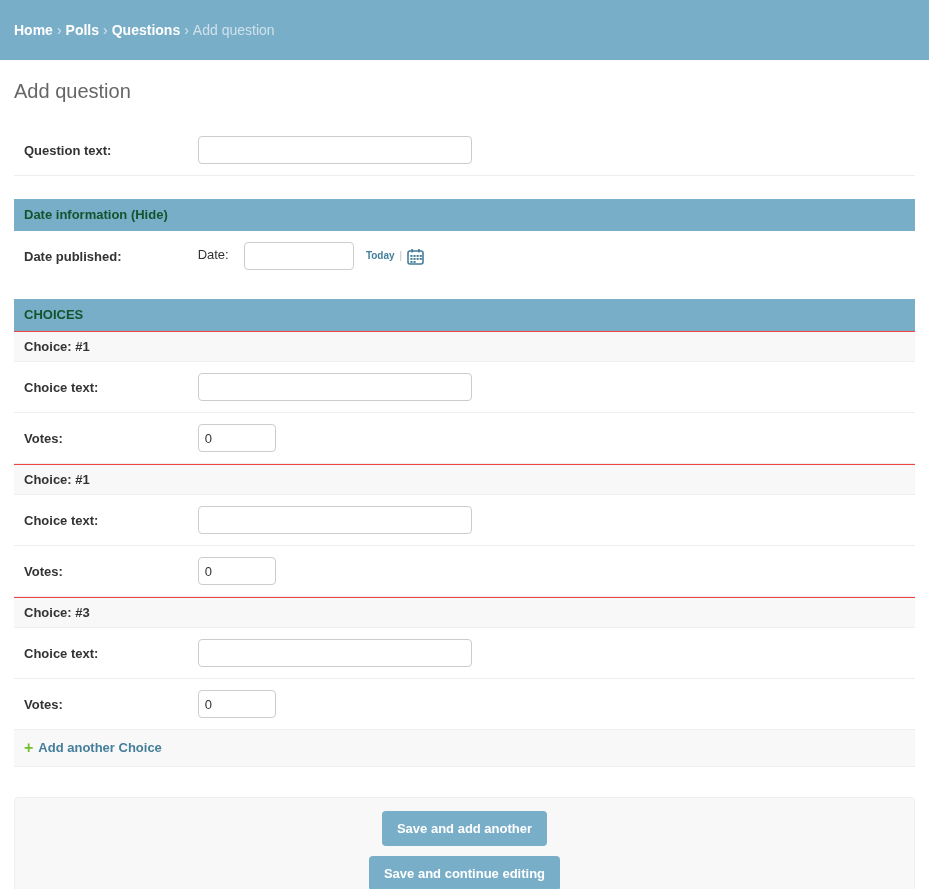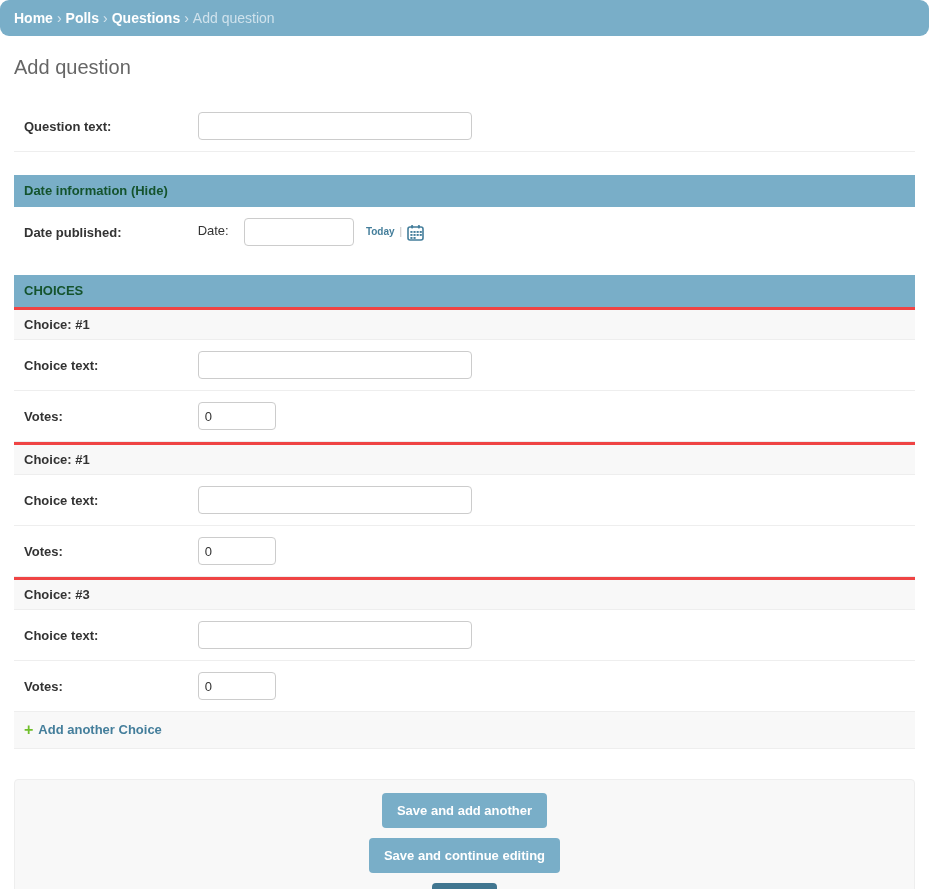--- a/index.html
+++ b/index.html
@@ -8,23 +8,22 @@
     font-family: "Liberation Sans", sans-serif;
     font-size: 13px;
     color: #333;
     width: 929px;
   }
 
   
   .breadcrumbs {
     background: #79aec8;
     color: #c4dce8;
-    padding: 10px 14px;
+    padding: 22px 14px;
     font-size: 14px;
-    border-radius: 9px;
   }
   .breadcrumbs a {
     color: #fff;
     text-decoration: none;
     font-weight: 600;
   }
   .breadcrumbs .sep { margin: 0 4px; color: #d5e5ee; }
   .breadcrumbs .current { color: #cfe2ec; }
 
   
@@ -93,21 +92,21 @@
   .date-row { padding-bottom: 17px; border-bottom: none; }
   .module.dates { margin-bottom: 12px; }
 
   
   .inline-related h3 {
     background: #f8f8f8;
     padding: 7px 10px;
     font-size: 13px;
     font-weight: bold;
     color: #333;
-    border-top: 3px solid #ef4444;
+    border-top: 1px solid #ef4444;
     border-bottom: 1px solid #eee;
   }
   .add-row {
     background: #f8f8f8;
     padding: 9px 10px;
     border-bottom: 1px solid #eee;
   }
   .add-row a {
     color: #447e9b;
     text-decoration: none;

